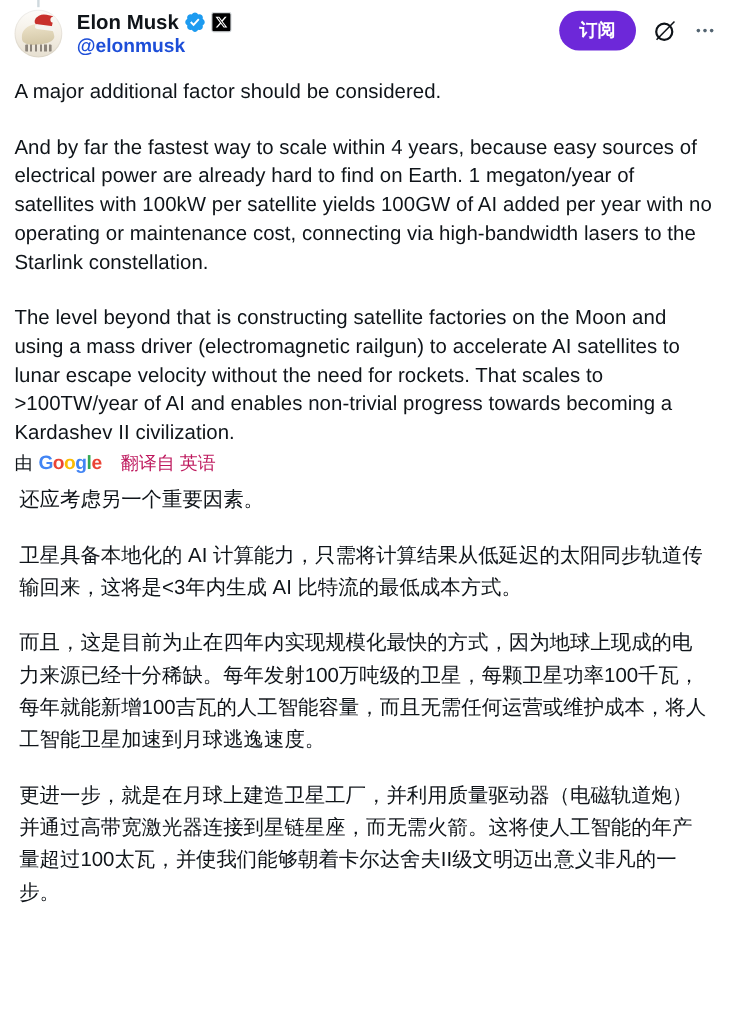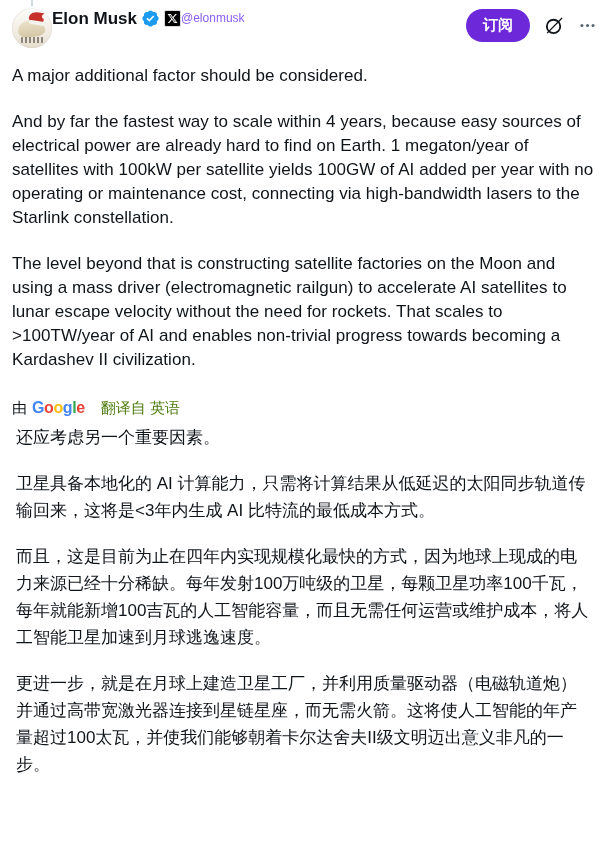--- a/index.html
+++ b/index.html
@@ -18,41 +18,41 @@
     background:linear-gradient(180deg,#ece2c9,#d3c7a6);
     border-radius:50% 50% 42% 42% / 65% 75% 35% 35%;transform:rotate(-6deg);}
   .av-hat{position:absolute;right:8px;top:4px;width:15px;height:11px;background:#c8302b;
     border-radius:85% 15% 15% 60% / 90% 45% 25% 55%;transform:rotate(12deg);}
   .av-hat-band{position:absolute;right:6px;top:13px;width:17px;height:4px;background:#f5f3ef;
     border-radius:4px;transform:rotate(8deg);}
   .av-pom{position:absolute;right:5px;top:6px;width:5px;height:5px;background:#f8f6f2;border-radius:50%;}
   .av-text{position:absolute;left:9px;bottom:5px;width:22px;height:6px;border-radius:1px;opacity:.75;
     background:repeating-linear-gradient(90deg,#6b635a 0 2px,transparent 2px 4px);}
 
-  .id-block{display:flex;flex-direction:row;}
+  .id-block{margin-left:12px;display:flex;flex-direction:column;}
   .name-row{display:flex;align-items:center;gap:4px;height:21px;}
   .display-name{font-size:17px;font-weight:700;line-height:20px;cursor:pointer;}
   .verified{display:inline-flex;width:19px;height:19px;align-items:center;}
   .xbadge{display:inline-flex;align-items:center;justify-content:center;width:17px;height:17px;
     background:#000000;border:1px solid #d7dbde;border-radius:2px;box-sizing:border-box;cursor:pointer;}
-  .handle{font-size:12px;color:#8b5cf6;line-height:20px;cursor:pointer;}
+  .handle{font-size:16px;color:#1d4ed8;line-height:20px;cursor:pointer;font-weight:bold;}
 
   .controls{margin-left:auto;display:flex;align-items:center;gap:13px;padding-top:1px;}
   .subscribe{height:33px;padding:0 17px;border:none;border-radius:17px;background:#6d28d9;color:#ffffff;
     font-size:15px;font-weight:700;font-family:inherit;cursor:pointer;}
   .grok,.more{display:inline-flex;align-items:center;cursor:pointer;}
 
   .body{padding:0 14px 0 12px;margin-top:16px;}
   p.en{font-size:17px;line-height:24px;margin:0 0 22px;letter-spacing:0.05px;}
   p.en.last{margin-bottom:4px;}
 
   .attribution{display:flex;align-items:baseline;font-size:15px;line-height:20px;margin:0 0 6px;}
   .attr-prefix{color:#0f1419;margin-right:5px;}
   .google-logo{font-size:16px;font-weight:700;letter-spacing:-0.4px;margin-right:16px;}
-  .attr-link{color:#4d7c0f;cursor:pointer;margin-top:22px;}
+  .attr-link{color:#be185d;cursor:pointer;}
 
   p.zh{font-size:17px;line-height:27px;margin:0 4px 19px;}
   p.zh:last-child{margin-bottom:0;}
 </style>
 </head>
 <body>
 
 <div class="page">
   <div class="thread-line"></div>
 

